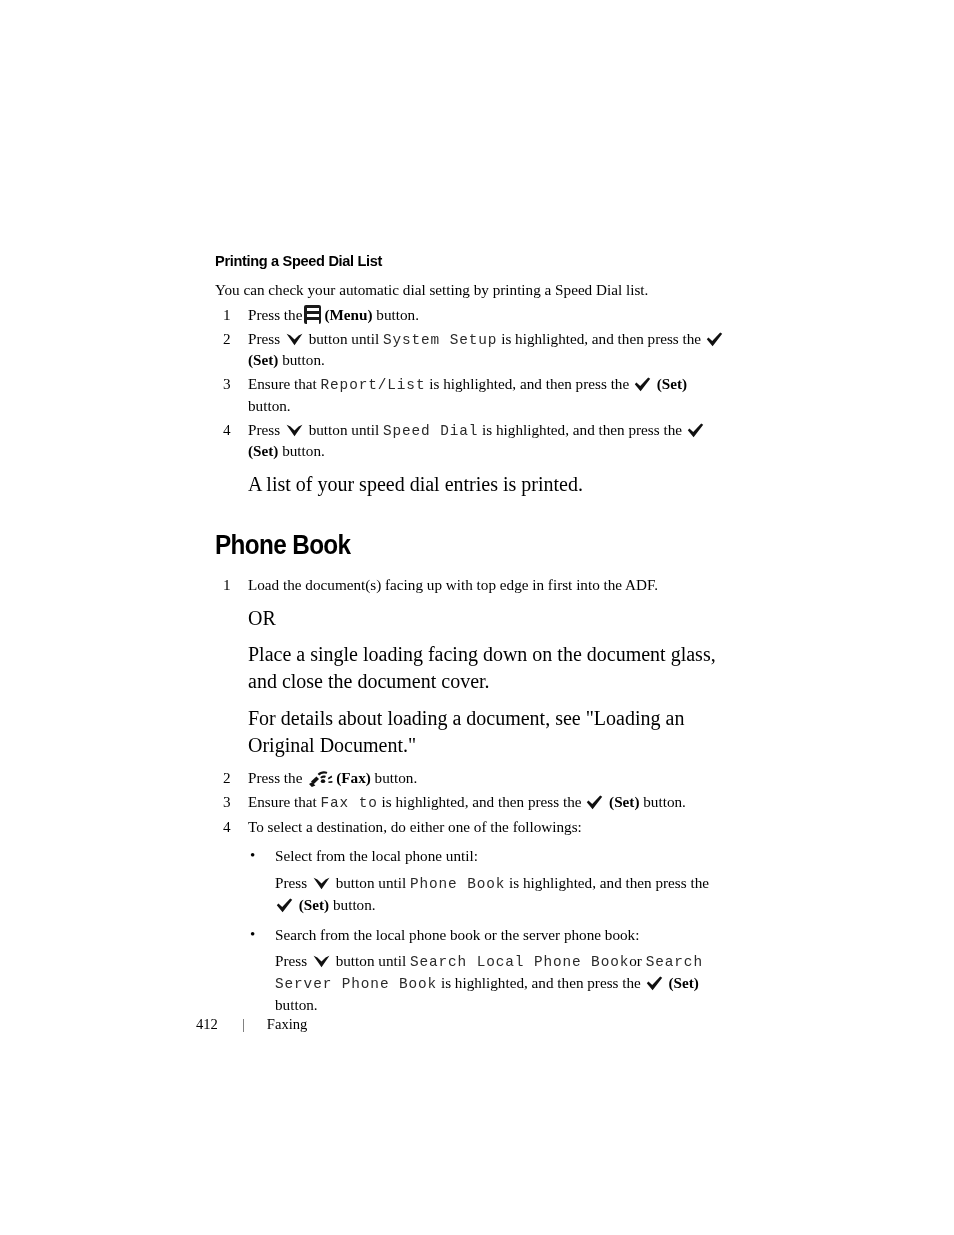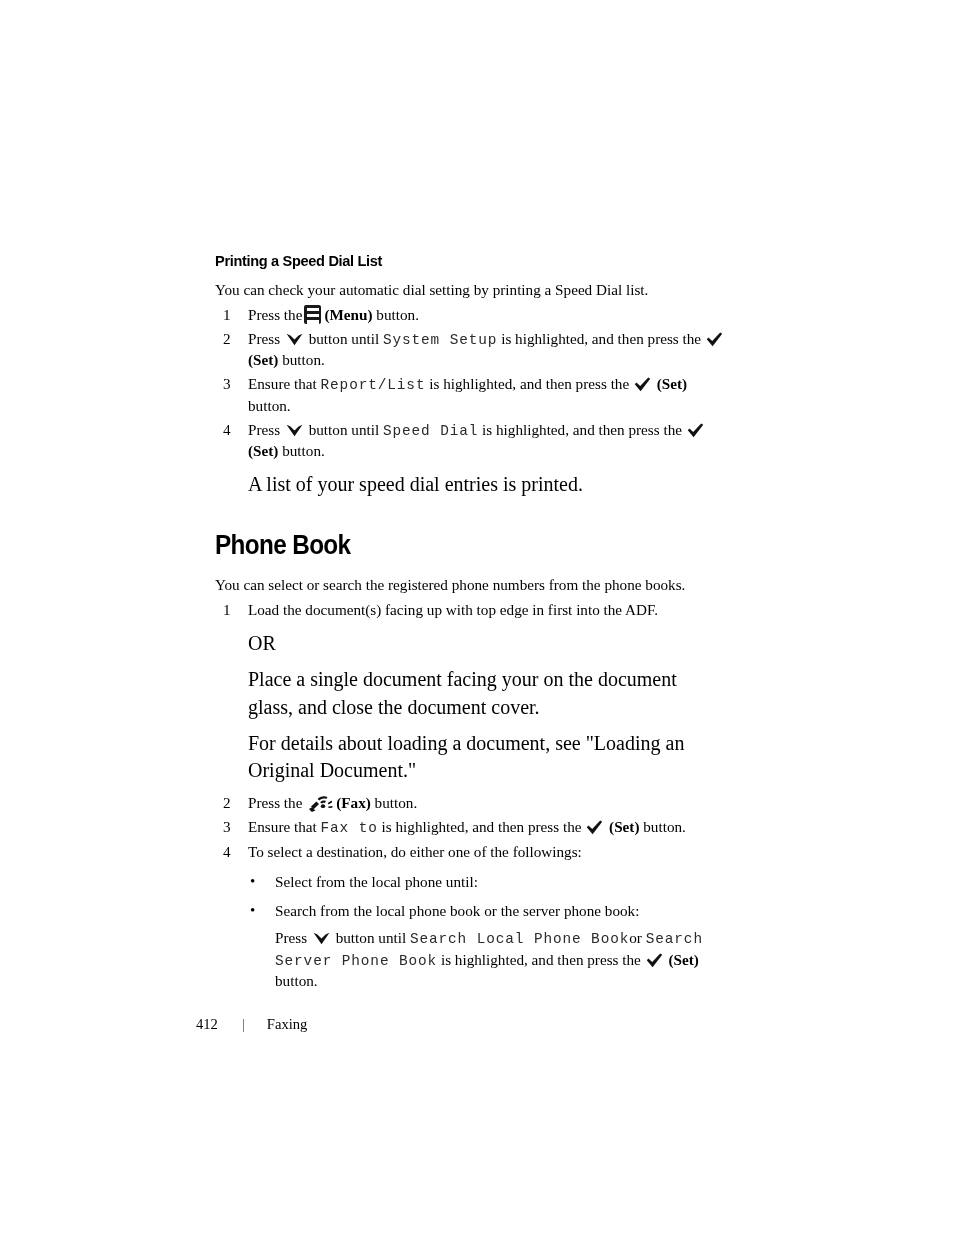--- a/index.html
+++ b/index.html
@@ -263,28 +263,27 @@
               <path d="M0.8 7.2 L2.4 5.4 L6.2 9.0 L14.2 0.5 L16.2 1.8 L6.6 14.2 Z" fill="#111"></path>
             </svg></span>
         <span class="b">(Set)</span>
         <span>button.</span></span>
     </div>
 
     <div class="substep">A list of your speed dial entries is printed.</div>
 
     <div class="h1">Phone Book</div>
 
-    <div class="para">You can select or search the registered phone numbers from the phone books.</div>
 
     <div class="step">
       <span class="num">1</span>
       <span class="step-body">Load the document(s) facing up with top edge in first into the ADF.</span>
     </div>
     <div class="substep">OR</div>
-    <div class="substep">Place a single document facing your on the document glass, and close the document cover.</div>
+    <div class="substep">Place a single loading facing down on the document glass, and close the document cover.</div>
     <div class="substep">For details about loading a document, see "Loading an Original Document."</div>
 
     <div class="step" style="margin-top:9px;">
       <span class="num">2</span>
       <span class="step-body"><span>Press the</span>
         <span class="icon icon-fax"><svg width="25" height="19" viewBox="0 0 25 19">
               <g fill="#111">
                 <path d="M3.0 12.6 L8.4 7.4 L11.0 10.0 L5.6 15.2 Z"></path>
                 <path d="M1.0 15.0 L4.0 13.2 L7.4 16.4 L3.8 18.0 Z"></path>
                 <path d="M9.6 5.0 C12.0 2.4 16.0 1.6 19.4 3.0 L18.4 5.0 C15.9 4.0 13.1 4.6 11.3 6.5 Z"></path>
@@ -311,20 +310,33 @@
 
     <div class="step">
       <span class="num">4</span>
       <span class="step-body">To select a destination, do either one of the followings:</span>
     </div>
 
     <div class="bullet">
       <span class="dot">•</span>
       <span>Select from the local phone until:</span>
     </div>
+    <div class="bullet-para"><span>Press</span>
+      <span class="icon icon-down"><svg width="17" height="13" viewBox="0 0 17 13">
+            <path d="M0.6 0.8 L8.5 12.3 L16.4 0.8 L12.6 2.6 L8.5 6.4 L4.4 2.6 Z" fill="#111"></path>
+          </svg></span>
+      <span>button until</span>
+      <span class="mono">Phone Book</span>
+      <span>is highlighted, and then press the</span>
+      <span class="icon icon-check"><svg width="17" height="15" viewBox="0 0 17 15">
+            <path d="M0.8 7.2 L2.4 5.4 L6.2 9.0 L14.2 0.5 L16.2 1.8 L6.6 14.2 Z" fill="#111"></path>
+          </svg></span>
+      <span class="b">(Set)</span>
+      <span>button.</span>
+    </div>
 
     <div class="bullet">
       <span class="dot">•</span>
       <span>Search from the local phone book or the server phone book:</span>
     </div>
     <div class="bullet-para"><span>Press</span>
       <span class="icon icon-down"><svg width="17" height="13" viewBox="0 0 17 13">
             <path d="M0.6 0.8 L8.5 12.3 L16.4 0.8 L12.6 2.6 L8.5 6.4 L4.4 2.6 Z" fill="#111"></path>
           </svg></span>
       <span>button until</span>

